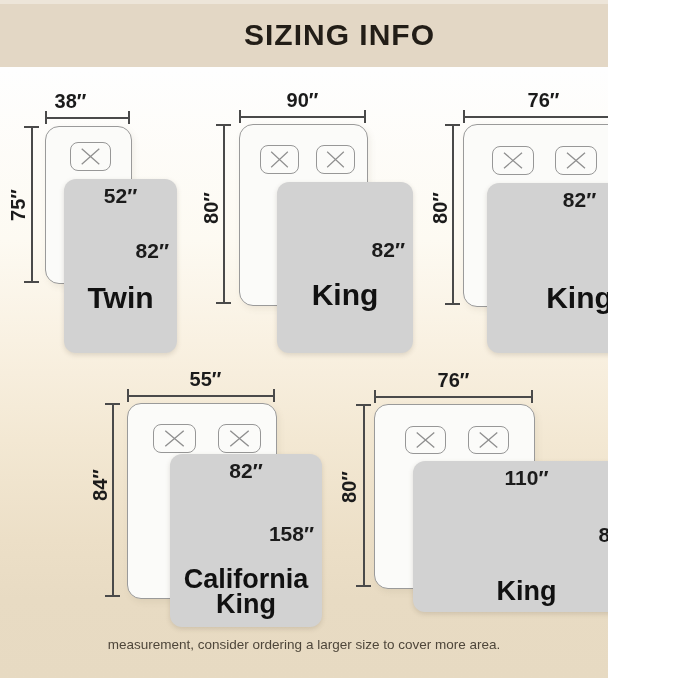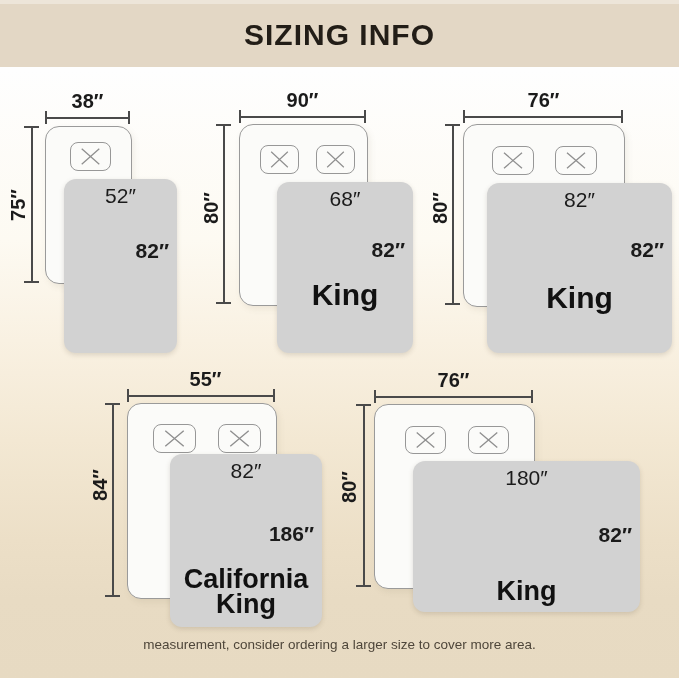--- a/index.html
+++ b/index.html
@@ -1,17 +1,17 @@
 <!DOCTYPE html>
 <html><head>
 <meta charset="utf-8">
 <style>
   html,body{margin:0;padding:0;background:#fff;}
   #canvas{
-    position:relative;width:679px;height:678px;overflow:hidden;
+    position:relative;width:608px;height:678px;overflow:hidden;
     font-family:"Liberation Sans",sans-serif;color:#1b1b1b;
     background:linear-gradient(180deg,#fefefe 70px,#fdfaf2 240px,#f9f1e2 340px,#f3e8d3 440px,#ecdfc7 540px,#e8dbc3 600px,#e7dac2 678px);
   }
   
   .header{position:absolute;left:0;top:0;width:679px;height:67px;background:#e3d7c5;
     display:flex;align-items:center;justify-content:center;}
   .header::before{content:"";position:absolute;left:0;top:0;right:0;height:4px;background:rgba(255,255,255,0.35);}
   .title{font-size:30px;font-weight:700;letter-spacing:1px;color:#221d17;padding-top:3px;}
   
   .dimh{position:absolute;height:13px;}
@@ -27,21 +27,21 @@
   .vlab{width:60px;height:24px;line-height:24px;transform:rotate(-90deg);}
   
   .bed{position:absolute;background:#fbfbf9;border:1px solid #9a9a9a;border-radius:14px;
     box-shadow:2px 3px 6px rgba(120,105,80,0.10);}
   .pillow{position:absolute;background:#fbfbf9;border:1px solid #979797;border-radius:8px;}
   .pillow svg{position:absolute;left:0;top:0;width:100%;height:100%;}
   .pillow path{stroke:#8f8f8f;stroke-width:1.3;fill:none;}
   
   .blanket{position:absolute;background:#d2d2d2;border-radius:12px;
     box-shadow:0 2px 5px rgba(90,80,60,0.18);}
-  .bw{position:absolute;top:5px;left:0;right:0;text-align:center;font-size:21px;font-weight:400;}
+  .bw{position:absolute;top:5px;left:0;right:0;text-align:center;font-size:21px;font-weight:700;}
   .bl{position:absolute;right:8px;font-size:21px;font-weight:600;}
   .bn{position:absolute;left:0;right:0;text-align:center;font-weight:700;color:#111;}
   .bn span{display:block;}
   .row1 .bn{font-size:30px;line-height:30px;}
   .row2 .bn{font-size:27px;line-height:25px;}
   
   .footer{position:absolute;left:0;right:0;top:636px;text-align:center;
     font-size:13.5px;line-height:17px;color:#4e463a;}
 </style>
 </head>
@@ -52,37 +52,41 @@
   <div class="header">
     <div class="title">SIZING INFO</div>
   </div>
 
   <div>
     <div class="dimh" style="left:45px;top:111px;width:85px">
         <i class="tl"></i>
         <i class="ln"></i>
         <i class="tr"></i>
       </div>
-    <div class="dimlab hlab" style="left:57px;top:90px">38″</div>
+    <div class="dimlab hlab" style="left:40px;top:90px">38″</div>
     <div class="dimv" style="left:24px;top:126px;height:157px">
         <i class="tt"></i>
         <i class="lnv"></i>
         <i class="tb"></i>
       </div>
     <div class="dimlab vlab" style="left:-12px;top:193px">75″</div>
     <div class="bed" style="left:45px;top:126px;width:85px;height:156px">
       <div class="pillow" style="left:24px;top:15px;width:39px;height:27px">
         <svg viewBox="0 0 40 28" preserveAspectRatio="none">
             <path d="M11 6 L29 22 M29 6 L11 22"></path>
           </svg>
       </div>
     </div>
     <div class="blanket row1" style="left:64px;top:179px;width:113px;height:174px">
       <div class="bw">52″</div>
       <div class="bl" style="top:60px">82″</div>
+      <div class="bn" style="bottom:40px">
+        <span>Twin</span>
+          <span></span>
+      </div>
     </div>
   </div>
 
   <div>
     <div class="dimh" style="left:239px;top:110px;width:127px">
         <i class="tl"></i>
         <i class="ln"></i>
         <i class="tr"></i>
       </div>
     <div class="dimlab hlab" style="left:272px;top:89px">90″</div>
@@ -98,21 +102,20 @@
             <path d="M11 6 L29 22 M29 6 L11 22"></path>
           </svg>
       </div>
       <div class="pillow" style="left:76px;top:20px;width:37px;height:27px">
         <svg viewBox="0 0 40 28" preserveAspectRatio="none">
             <path d="M11 6 L29 22 M29 6 L11 22"></path>
           </svg>
       </div>
     </div>
     <div class="blanket row1" style="left:277px;top:182px;width:136px;height:171px">
-      <div class="bw">68″</div>
       <div class="bl" style="top:56px">82″</div>
       <div class="bn" style="bottom:43px">
         <span>King</span>
           <span></span>
       </div>
     </div>
   </div>
 
   <div>
     <div class="dimh" style="left:463px;top:110px;width:160px">
@@ -169,21 +172,21 @@
           </svg>
       </div>
       <div class="pillow" style="left:90px;top:20px;width:41px;height:27px">
         <svg viewBox="0 0 40 28" preserveAspectRatio="none">
             <path d="M11 6 L29 22 M29 6 L11 22"></path>
           </svg>
       </div>
     </div>
     <div class="blanket row2" style="left:170px;top:454px;width:152px;height:173px">
       <div class="bw">82″</div>
-      <div class="bl" style="top:68px">186″</div>
+      <div class="bl" style="top:68px">158″</div>
       <div class="bn" style="bottom:10px">
         <span>California</span>
           <span>King</span>
       </div>
     </div>
   </div>
 
   <div>
     <div class="dimh" style="left:374px;top:390px;width:159px">
         <i class="tl"></i>
@@ -203,21 +206,21 @@
             <path d="M11 6 L29 22 M29 6 L11 22"></path>
           </svg>
       </div>
       <div class="pillow" style="left:93px;top:21px;width:39px;height:26px">
         <svg viewBox="0 0 40 28" preserveAspectRatio="none">
             <path d="M11 6 L29 22 M29 6 L11 22"></path>
           </svg>
       </div>
     </div>
     <div class="blanket row2" style="left:413px;top:461px;width:227px;height:151px">
-      <div class="bw">180″</div>
+      <div class="bw">110″</div>
       <div class="bl" style="top:62px">82″</div>
       <div class="bn" style="bottom:8px">
           <span>King</span>
       </div>
     </div>
   </div>
 
   <div class="footer">
     <div>measurement, consider ordering a larger size to cover more area.</div>
   </div>

